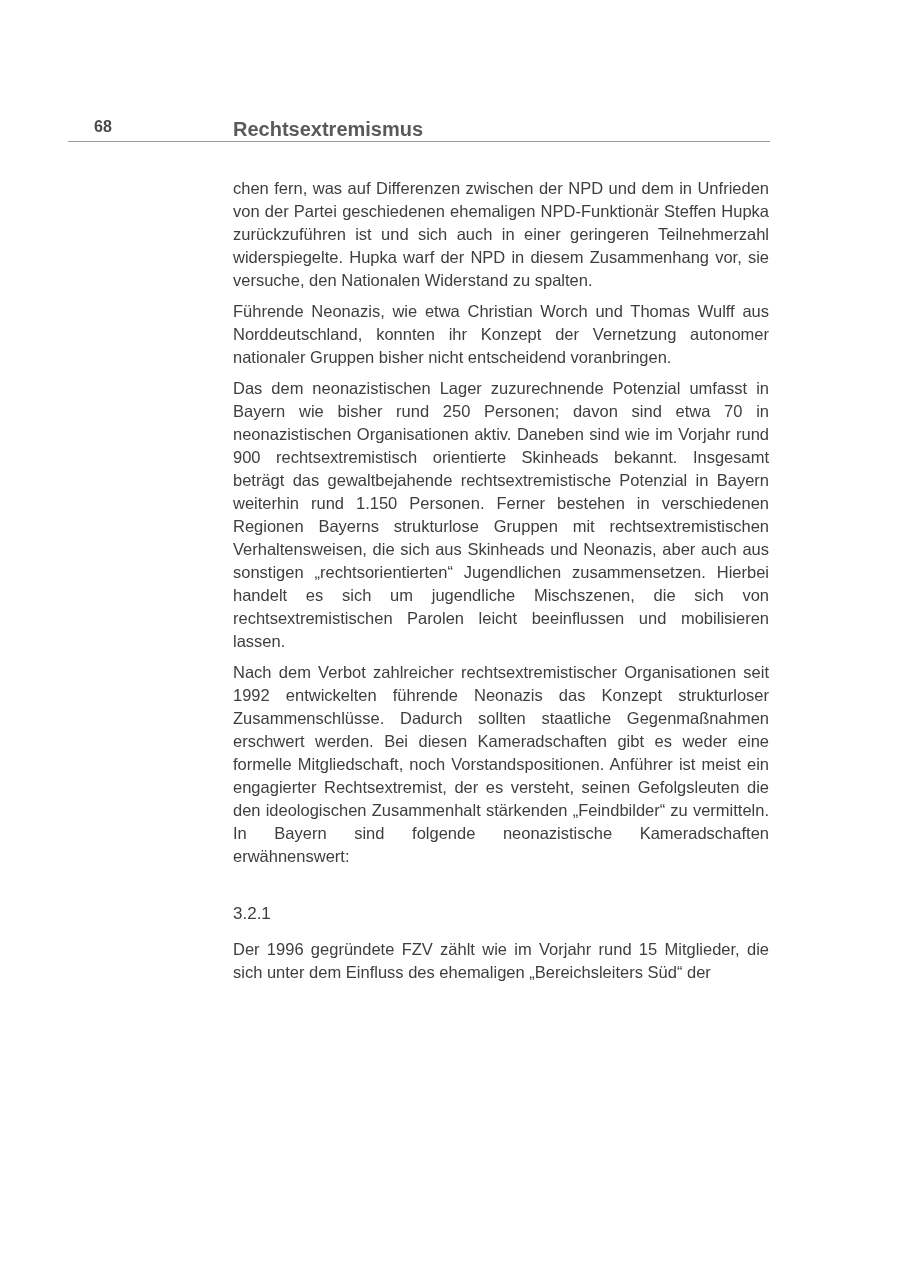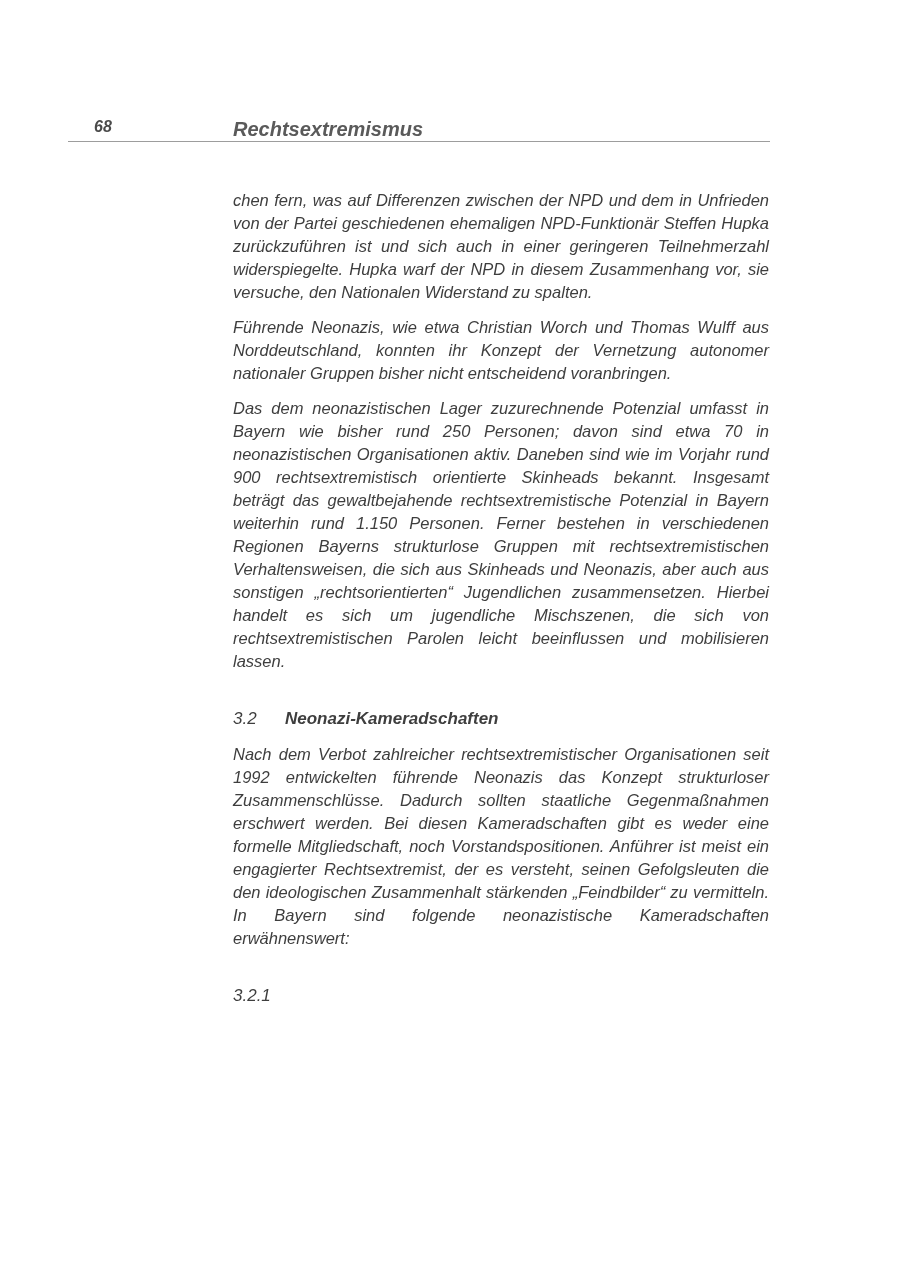--- a/index.html
+++ b/index.html
@@ -8,21 +8,20 @@
     background: #ffffff;
   }
   .page {
     position: relative;
     width: 900px;
     height: 1034px;
     background: #ffffff;
     font-family: "Liberation Sans", "DejaVu Sans", sans-serif;
     color: #3e3e3e;
     overflow: hidden;
-    font-style: italic;
   }
   .page-header .page-number {
     position: absolute;
     left: 94px;
     top: 118px;
     font-size: 16px;
     font-weight: 700;
     color: #4a4a4a;
   }
   .page-header .running-header {
@@ -41,21 +40,21 @@
     height: 1px;
     background: #9d9d9d;
   }
   .content {
     position: absolute;
     left: 233px;
     top: 177px;
     width: 536px;
   }
   .content p {
-    margin: 12px 0 8px 0;
+    margin: 0 0 8px 0;
     font-size: 16.5px;
     line-height: 23px;
     text-align: justify;
     hyphens: auto;
     -webkit-hyphens: auto;
     color: #3e3e3e;
   }
   .section-heading {
     display: flex;
     align-items: baseline;
@@ -86,27 +85,24 @@
 
   <main class="content">
 
     <p>chen fern, was auf Differenzen zwischen der NPD und dem in Unfrieden von der Partei geschiedenen ehemaligen NPD-Funktionär Steffen Hupka zurückzuführen ist und sich auch in einer geringeren Teilnehmerzahl widerspiegelte. Hupka warf der NPD in diesem Zusammenhang vor, sie versuche, den Nationalen Widerstand zu spalten.</p>
 
     <p>Führende Neonazis, wie etwa Christian Worch und Thomas Wulff aus Norddeutschland, konnten ihr Konzept der Vernetzung autonomer nationaler Gruppen bisher nicht entscheidend voranbringen.</p>
 
     <p>Das dem neonazistischen Lager zuzurechnende Potenzial umfasst in Bayern wie bisher rund 250 Personen; davon sind etwa 70 in neonazistischen Organisationen aktiv. Daneben sind wie im Vorjahr rund 900 rechtsextremistisch orientierte Skinheads bekannt. Insgesamt beträgt das gewaltbejahende rechtsextremistische Potenzial in Bayern weiterhin rund 1.150 Personen. Ferner bestehen in verschiedenen Regionen Bayerns strukturlose Gruppen mit rechtsextremistischen Verhaltensweisen, die sich aus Skinheads und Neonazis, aber auch aus sonstigen „rechtsorientierten“ Jugendlichen zusammensetzen. Hierbei handelt es sich um jugendliche Mischszenen, die sich von rechtsextremistischen Parolen leicht beeinflussen und mobilisieren lassen.</p>
 
 
-    <h2 class="section-heading">
-      <span class="heading-number">3.2</span>
-      <span class="heading-title">Neonazi-Kameradschaften</span>
-    </h2>
 
     <p>Nach dem Verbot zahlreicher rechtsextremistischer Organisationen seit 1992 entwickelten führende Neonazis das Konzept strukturloser Zusammenschlüsse. Dadurch sollten staatliche Gegenmaßnahmen erschwert werden. Bei diesen Kameradschaften gibt es weder eine formelle Mitgliedschaft, noch Vorstandspositionen. Anführer ist meist ein engagierter Rechtsextremist, der es versteht, seinen Gefolgsleuten die den ideologischen Zusammenhalt stärkenden „Feindbilder“ zu vermitteln. In Bayern sind folgende neonazistische Kameradschaften erwähnenswert:</p>
 
     <h3 class="section-heading">
       <span class="heading-number">3.2.1</span>
     </h3>
 
+    <p>Der 1996 gegründete FZV zählt wie im Vorjahr rund 15 Mitglieder, die sich unter dem Einfluss des ehemaligen „Bereichsleiters Süd“ der</p>
 
   </main>
 
 </div>
 
 </body></html>

